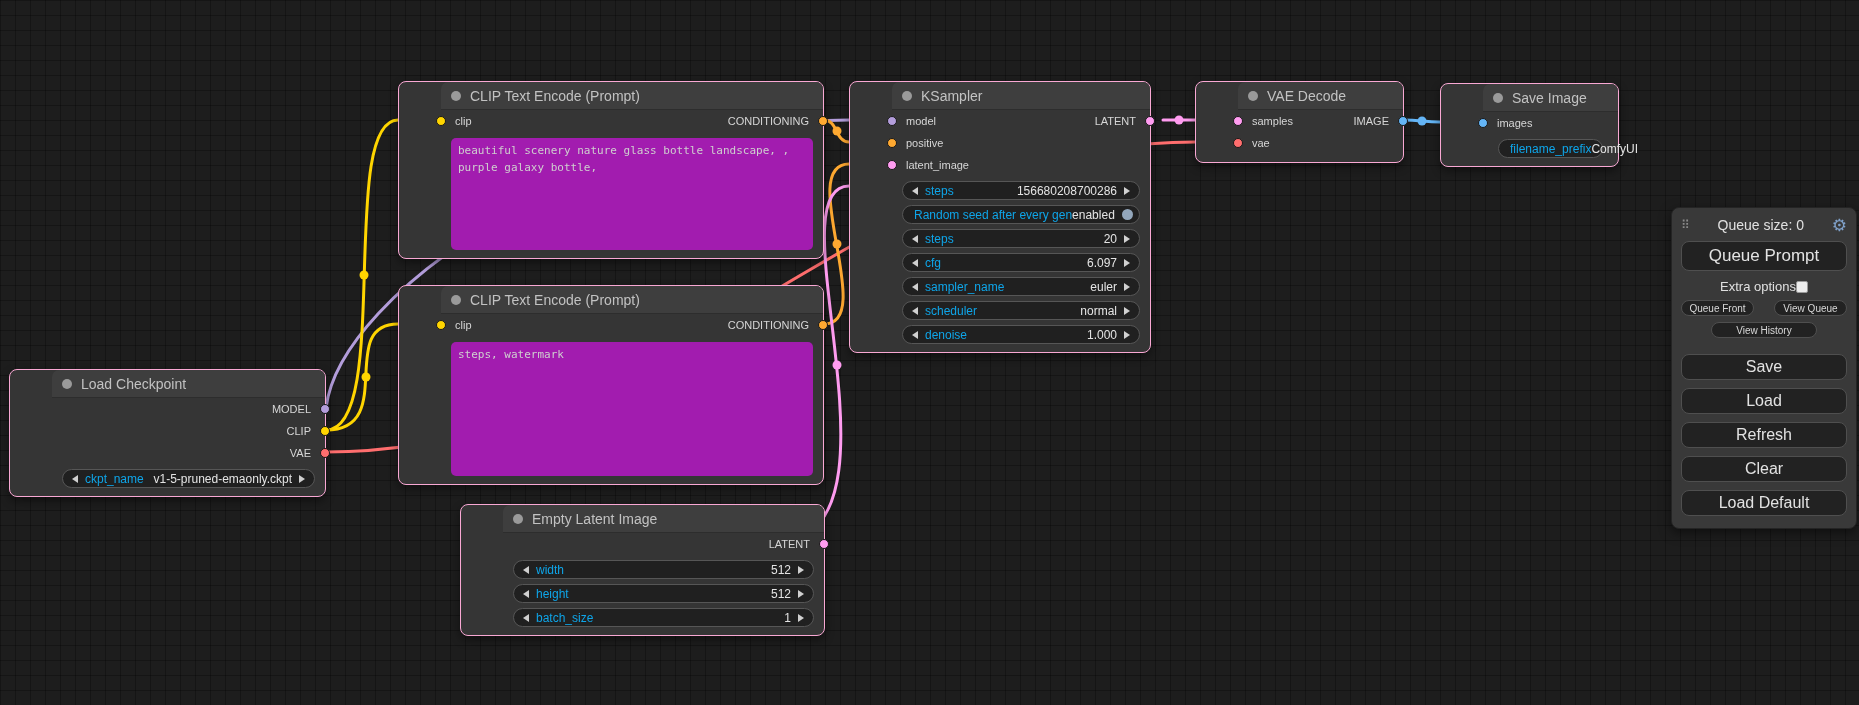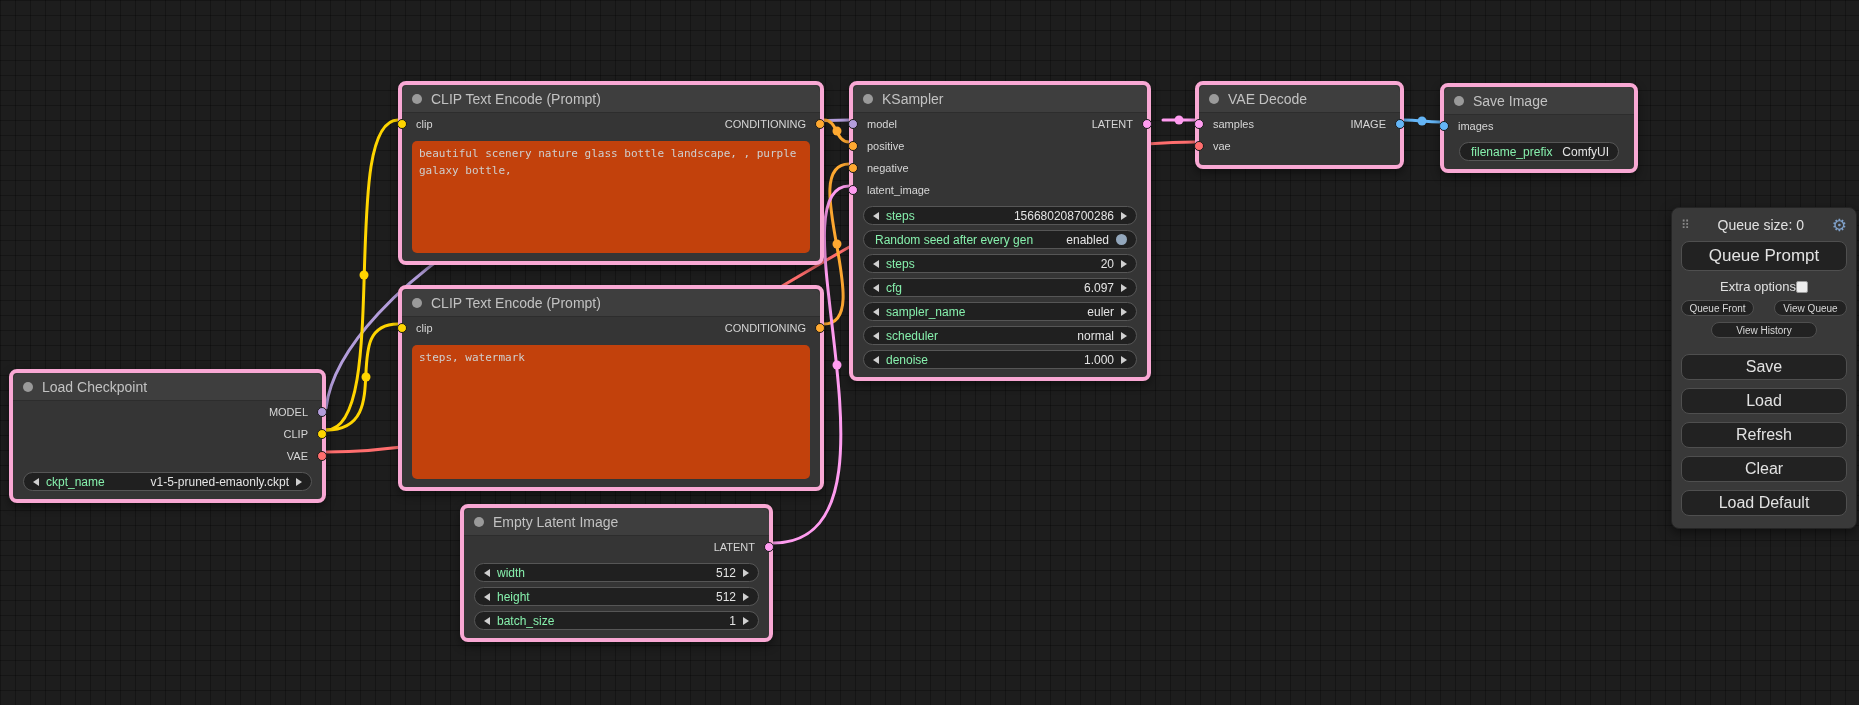--- a/index.html
+++ b/index.html
@@ -24,22 +24,22 @@
   .wire.vae{ stroke:var(--c-vae); }
   .wire.conditioning{ stroke:var(--c-conditioning); }
   .wire.latent{ stroke:var(--c-latent); }
   .wire.image{ stroke:var(--c-image); }
   .ldot.clip{ fill:var(--c-clip); }
   .ldot.conditioning{ fill:var(--c-conditioning); }
   .ldot.latent{ fill:var(--c-latent); }
   .ldot.image{ fill:var(--c-image); }
 
   
-  .node{ position:absolute; z-index:2; background:#353535; border:4px solid #f9a8d4;
-         border-radius:8px; box-shadow:0 4px 10px rgba(0,0,0,0.45); }
+  .node{ position:absolute; z-index:2; background:#353535; border:1px solid #f9a8d4;
+         border-radius:8px; box-shadow:0 4px 10px rgba(0,0,0,0.45);padding-left:42px; }
   .node-title{ height:28px; background:#3e3e3e; border-radius:7px 7px 0 0;
                display:flex; align-items:center; gap:9px; padding:0 10px;
                border-bottom:1px solid #2d2d2d; }
   .collapse-dot{ width:10px; height:10px; border-radius:50%; background:#9a9a9a; flex:none; }
   .title-text{ font-size:14px; color:#c2c2c2; white-space:nowrap; }
   .node-body{ padding-bottom:8px; }
   .port-row{ position:relative; display:flex; align-items:center; height:22px;
              padding:0 14px; font-size:11px; color:#d6d6d6; }
   .port-row .spacer{ flex:1; }
   .port-row.out{ justify-content:flex-end; }
@@ -50,29 +50,29 @@
   .dot.clip{ background:var(--c-clip); }
   .dot.vae{ background:var(--c-vae); }
   .dot.conditioning{ background:var(--c-conditioning); }
   .dot.latent{ background:var(--c-latent); }
   .dot.image{ background:var(--c-image); }
 
   .widget{ display:flex; align-items:center; height:19px; margin:5px 10px 0;
            padding:0 9px; background:#202020; border:1px solid #565656;
            border-radius:10px; font-size:12px; }
   .widget.narrow{ margin:5px 15px 0; }
-  .w-label{ color:#86efac; margin-left:7px; white-space:nowrap; }
+  .w-label{ color:#0ea5e9; margin-left:7px; white-space:nowrap; }
   .widget.no-arrows .w-label{ margin-left:2px; }
   .w-value{ color:#e4e4e4; margin-left:auto; white-space:nowrap; }
   .arr{ width:0; height:0; border-top:4.5px solid transparent; border-bottom:4.5px solid transparent; flex:none; }
   .arr.left{ border-right:6px solid #d0d0d0; }
   .arr.right{ border-left:6px solid #d0d0d0; margin-left:7px; }
   .toggle-dot{ width:11px; height:11px; border-radius:50%; background:#93a7bc; margin-left:7px; flex:none; }
 
-  .nodetext{ margin:6px 10px 0; background:#c2410c; border-radius:5px; padding:5px 7px;
+  .nodetext{ margin:6px 10px 0; background:#a21caf; border-radius:5px; padding:5px 7px;
              font-family:"DejaVu Sans Mono", monospace; font-size:11px; line-height:1.5;
              color:#cfcfcf; white-space:pre-wrap; overflow:hidden; }
 
   
   .queue-panel{ position:absolute; left:1671px; top:207px; width:186px; z-index:3;
                 background:#393939; border:1px solid #242424; border-radius:8px;
                 padding:6px 9px 12px; box-shadow:0 4px 12px rgba(0,0,0,0.5); }
   .qp-header{ display:flex; align-items:center; height:22px; }
   .drag-handle{ color:#8a8a8a; font-size:12px; cursor:grab; }
   .qp-size{ flex:1; text-align:center; font-size:14px; color:#e0e0e0; }
@@ -170,21 +170,21 @@
         <span class="dot in clip"></span>
         <span>clip</span>
         <span class="spacer"></span>
         <span>CONDITIONING</span>
         <span class="dot out conditioning"></span>
       </div>
       <div class="nodetext" style="height:134px;">steps, watermark</div>
     </div>
   </div>
 
-  <div class="node" style="left:460px;top:504px;width:313px;">
+  <div class="node" style="left:460px;top:504px;width:365px;">
     <div class="node-title">
       <span class="collapse-dot"></span>
       <span class="title-text">Empty Latent Image</span>
     </div>
     <div class="node-body">
       <div class="port-row out">
         <span>LATENT</span>
         <span class="dot out latent"></span>
       </div>
       <div class="widget">
@@ -219,24 +219,20 @@
         <span>model</span>
         <span class="spacer"></span>
         <span>LATENT</span>
         <span class="dot out latent"></span>
       </div>
       <div class="port-row">
         <span class="dot in conditioning"></span>
         <span>positive</span>
       </div>
       <div class="port-row">
-        <span class="dot in conditioning"></span>
-        <span>negative</span>
-      </div>
-      <div class="port-row">
         <span class="dot in latent"></span>
         <span>latent_image</span>
       </div>
       <div class="widget">
         <span class="arr left"></span>
         <span class="w-label">steps</span>
         <span class="w-value">156680208700286</span>
         <span class="arr right"></span>
       </div>
       <div class="widget no-arrows">
@@ -290,21 +286,21 @@
         <span>IMAGE</span>
         <span class="dot out image"></span>
       </div>
       <div class="port-row">
         <span class="dot in vae"></span>
         <span>vae</span>
       </div>
     </div>
   </div>
 
-  <div class="node" style="left:1440px;top:83px;width:198px;text-align:right;">
+  <div class="node" style="left:1440px;top:83px;width:179px;text-align:right;">
     <div class="node-title">
       <span class="collapse-dot"></span>
       <span class="title-text">Save Image</span>
     </div>
     <div class="node-body">
       <div class="port-row">
         <span class="dot in image"></span>
         <span>images</span>
       </div>
       <div class="widget no-arrows narrow">

